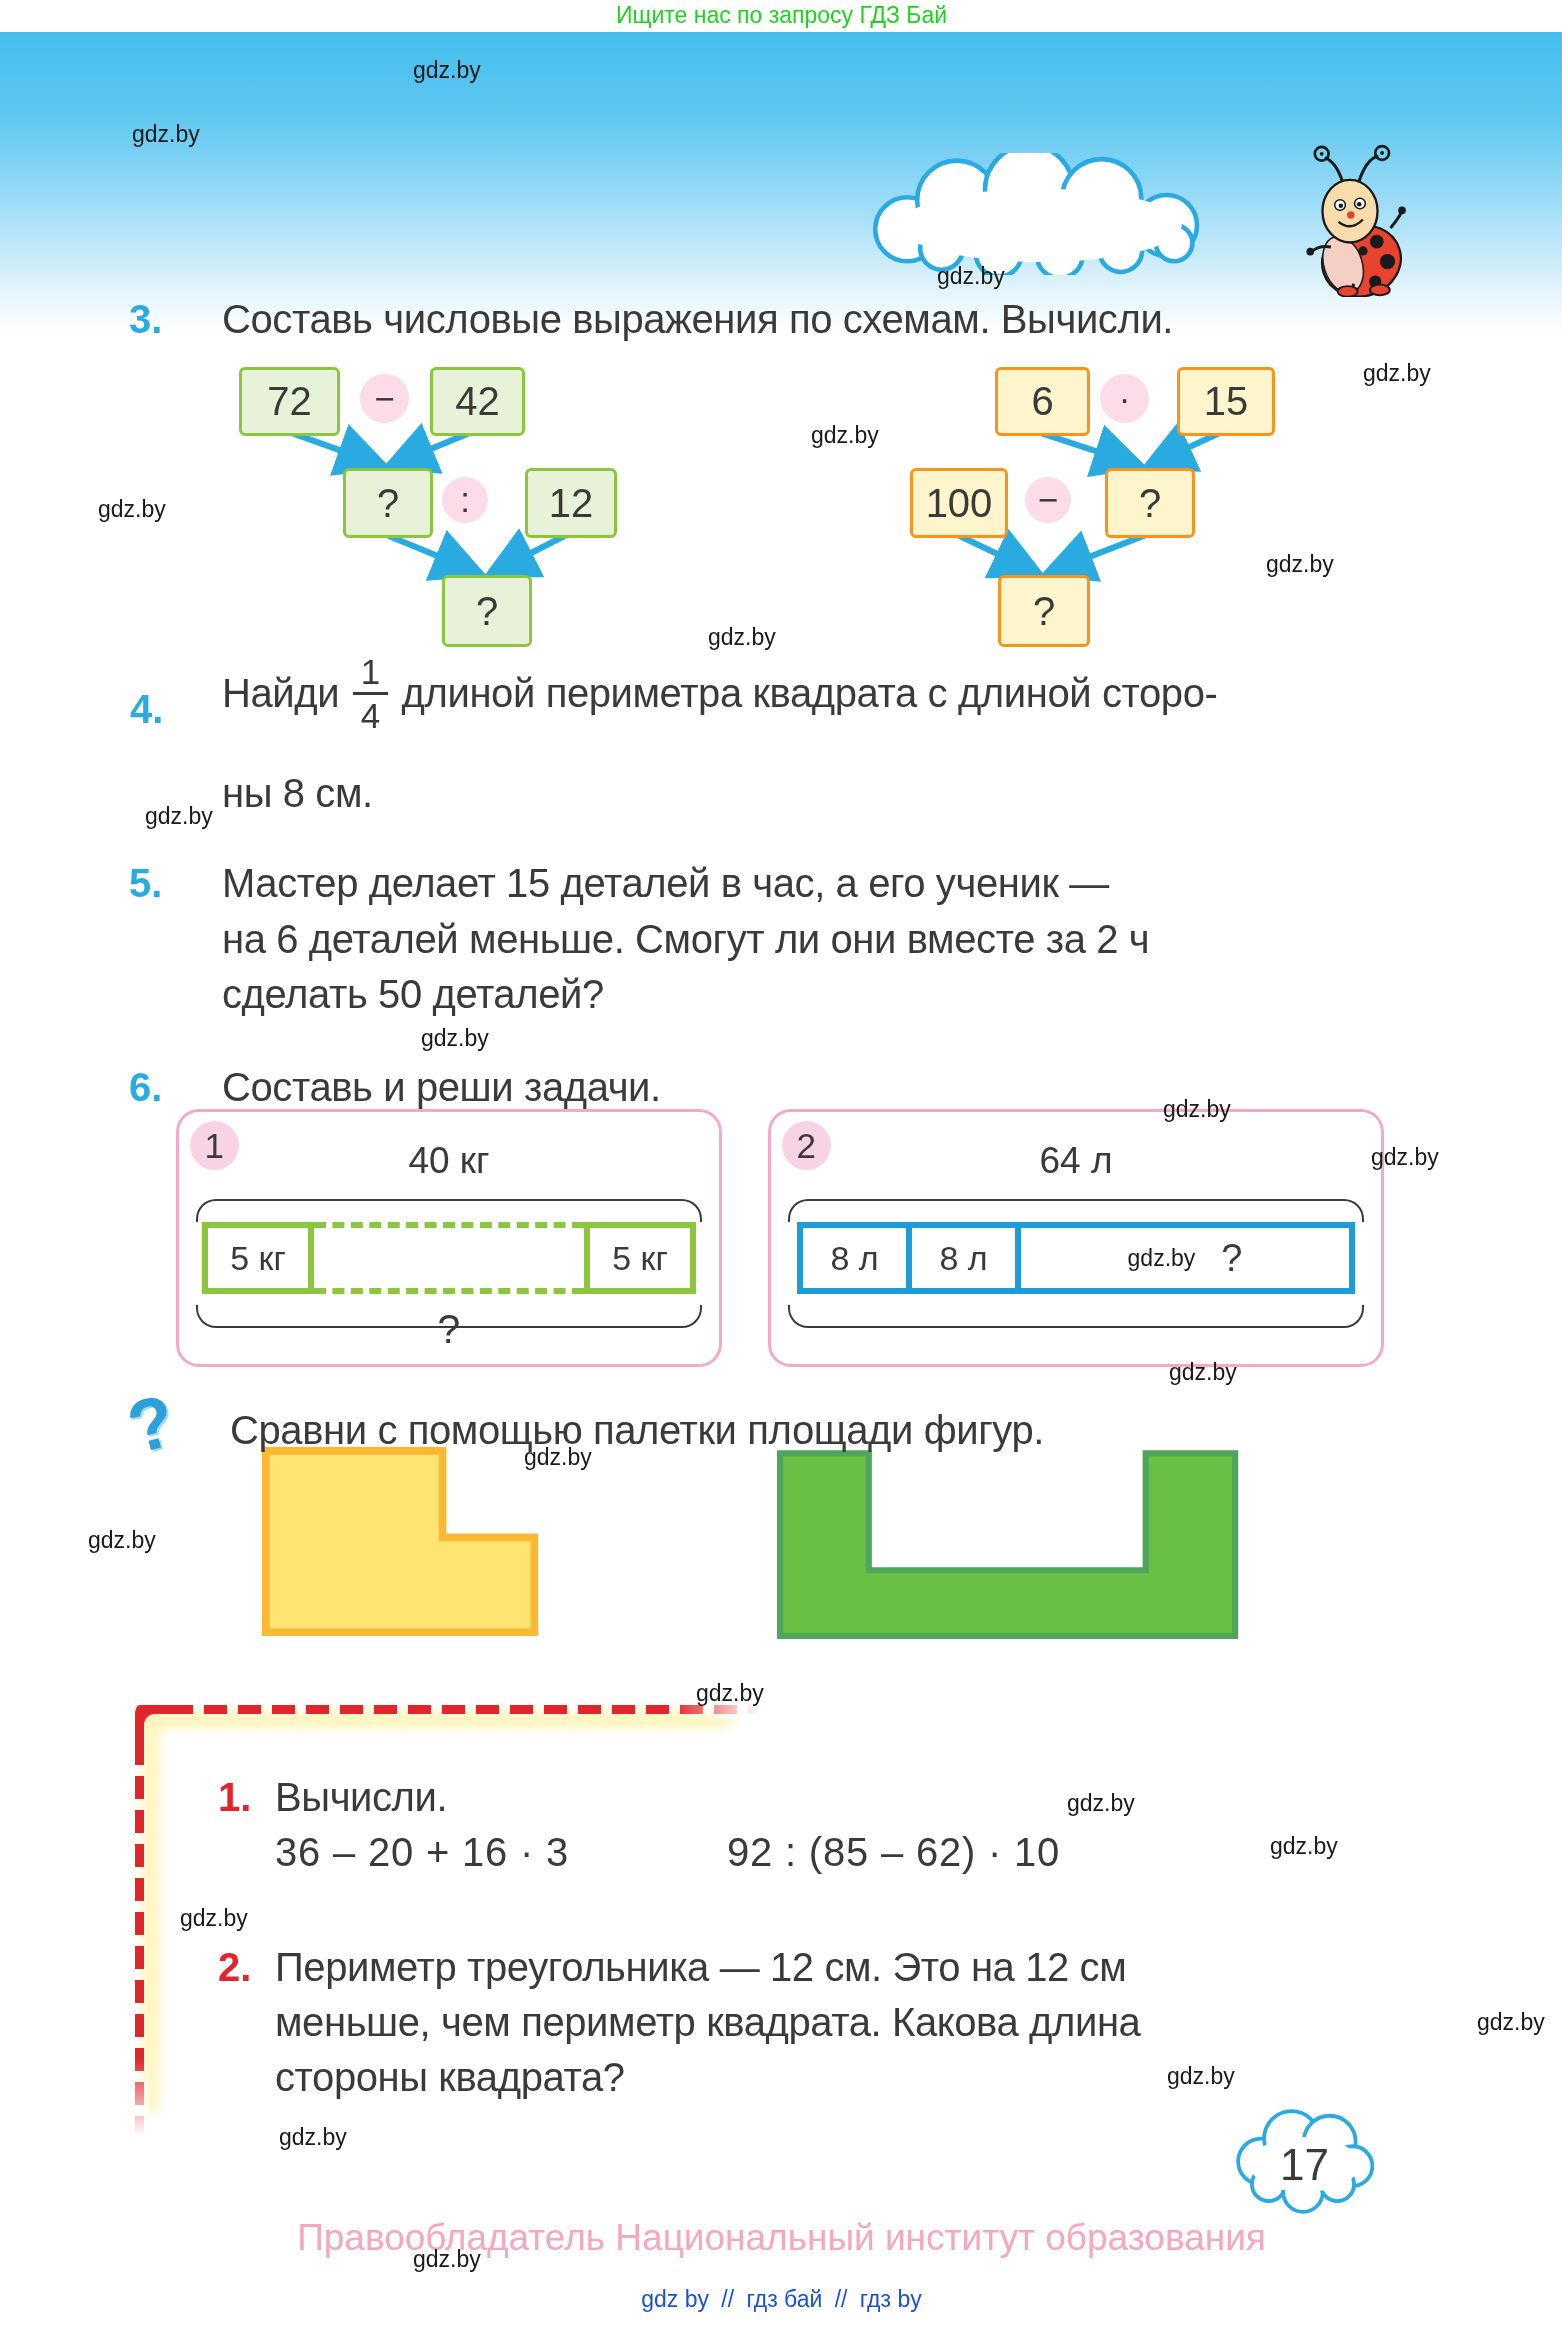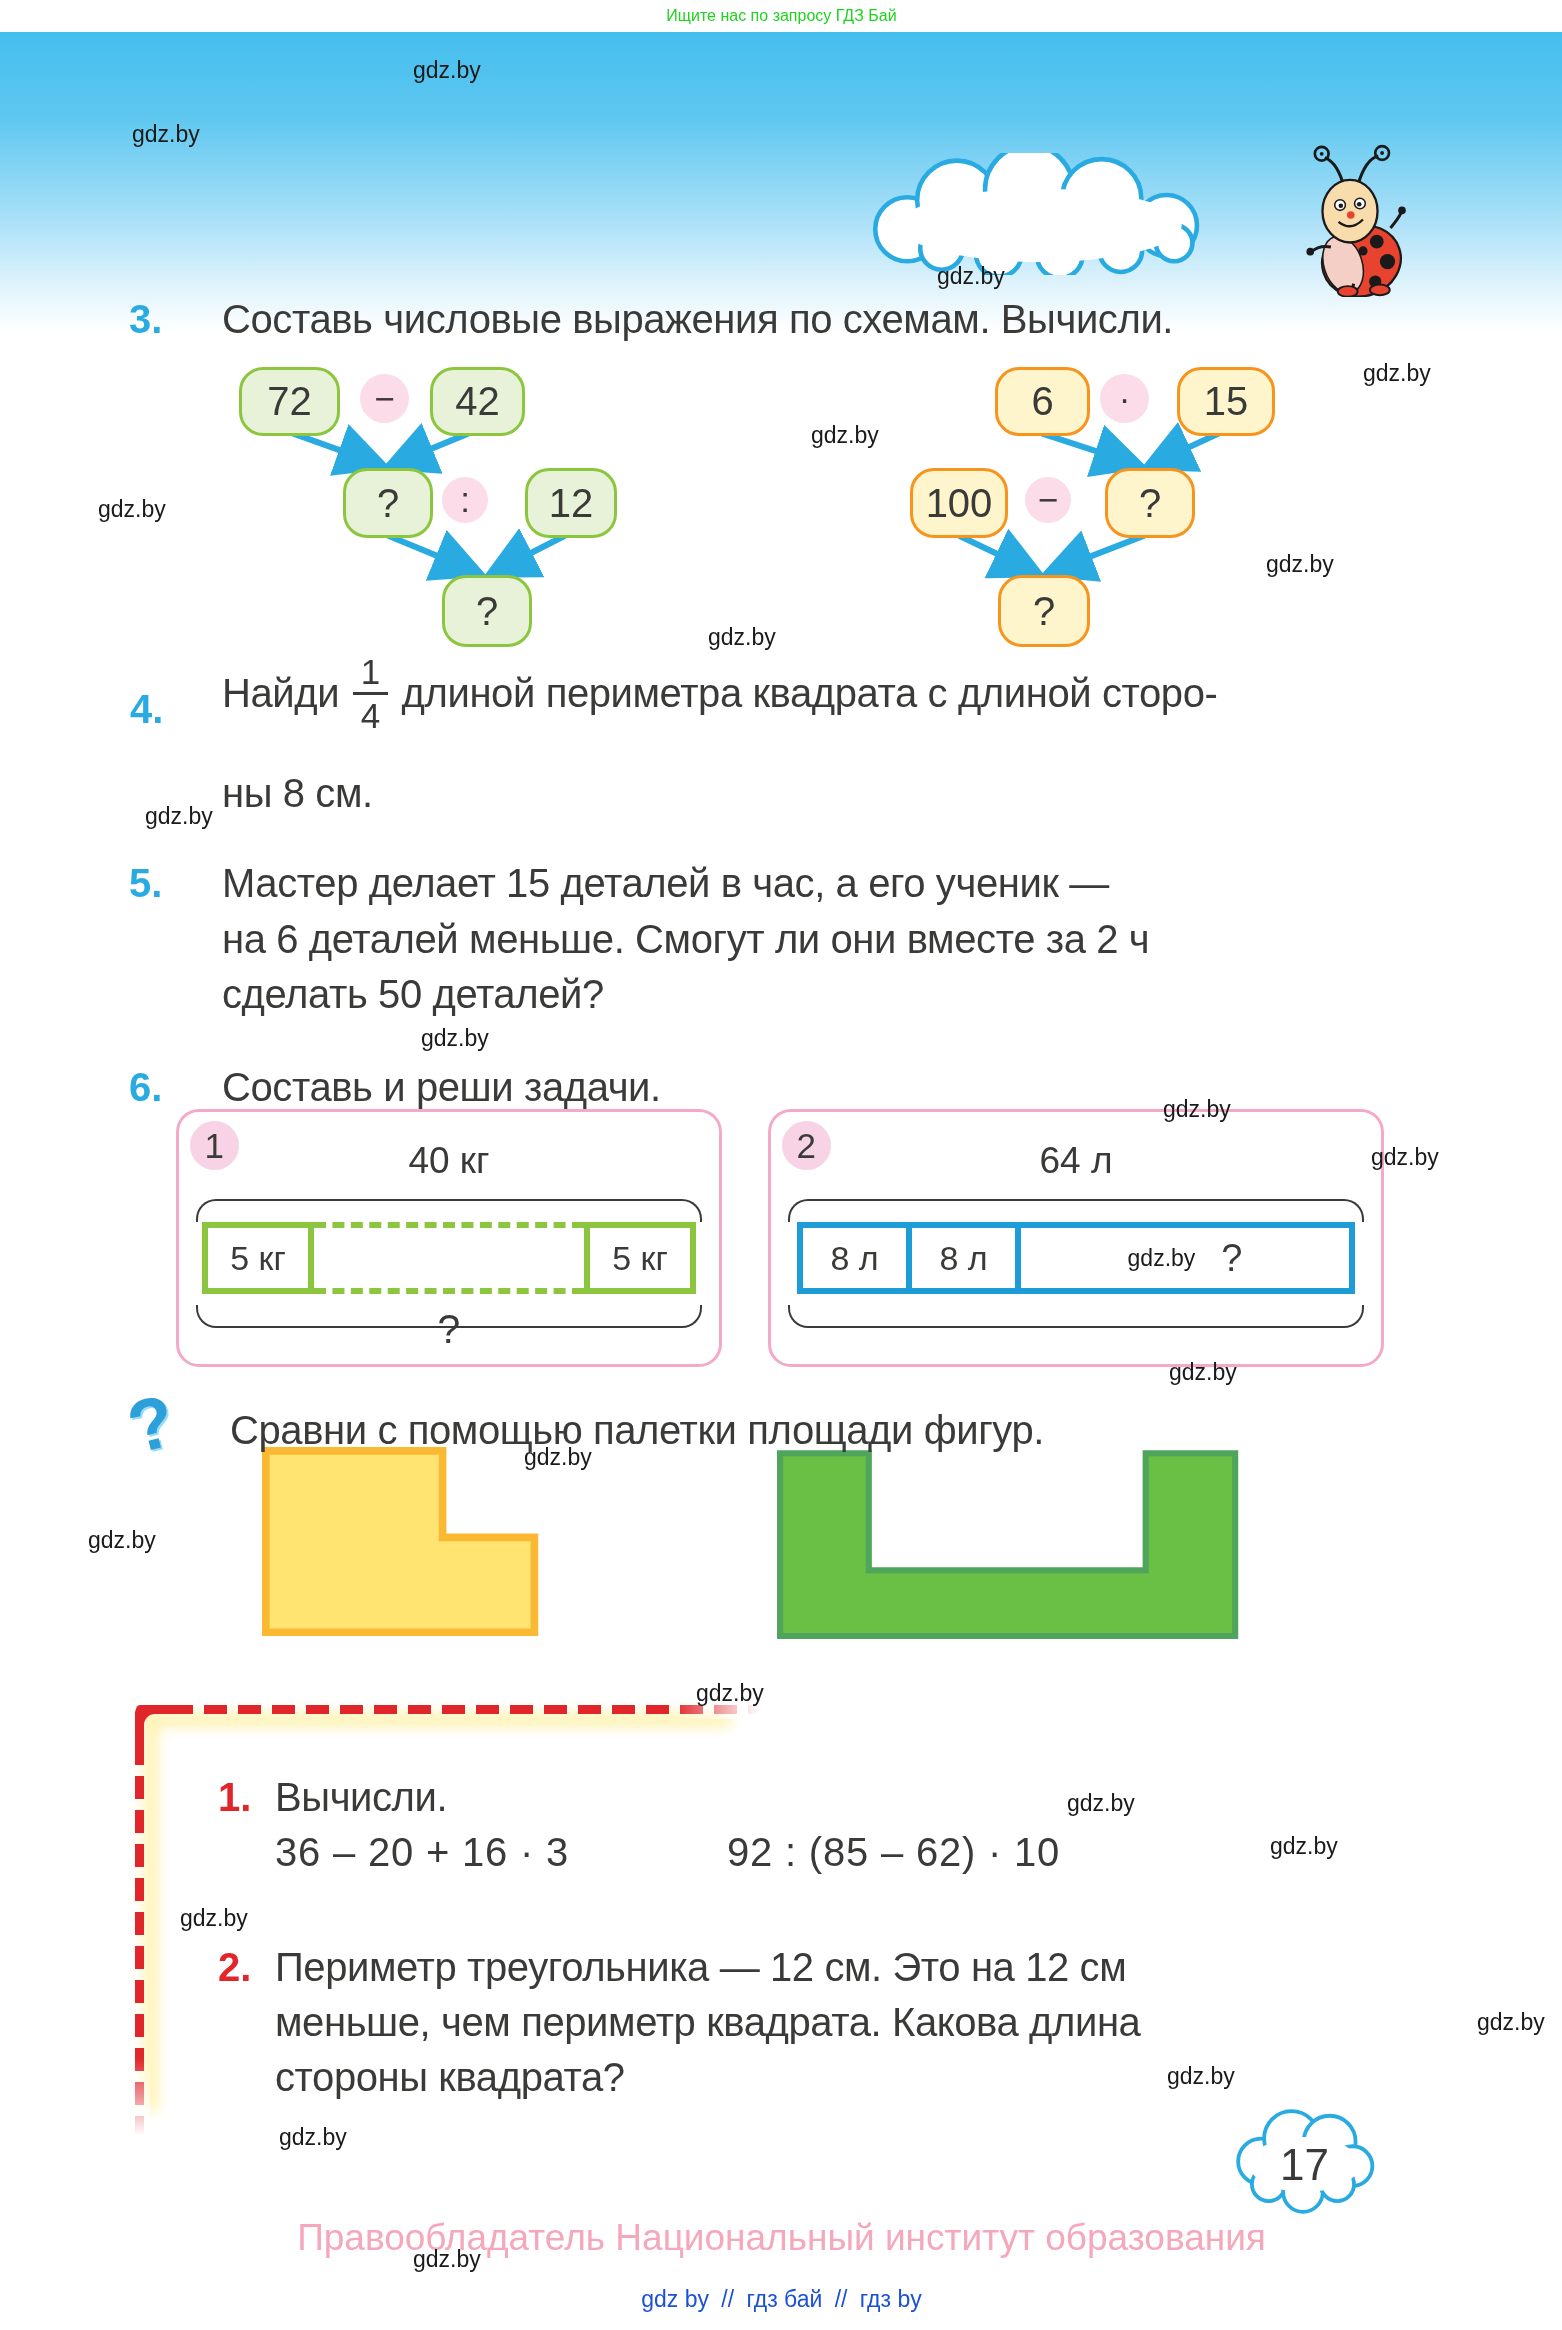--- a/index.html
+++ b/index.html
@@ -1,39 +1,39 @@
 <!DOCTYPE html>
 <html style="--c-accent_blue: #29abe2; --c-promo_green: #1ed31e; --c-text_dark: #3a3a39; --c-green_border: #8cc63e; --c-green_fill: #e7f2d8; --c-orange_border: #f7941e; --c-yellow_fill: #fef5cc; --c-pink_op: #fbdce8; --c-card_pink: #f5a9c8; --c-badge_pink: #f8d3e5; --c-bar_blue: #1e9cd7; --c-shape_yellow_fill: #ffe472; --c-shape_yellow_border: #fbb832; --c-shape_green_fill: #6abf45; --c-shape_green_border: #4fa55c; --c-red: #e0262b; --c-footer_pink: #f5a7bc; --c-link_blue: #1c51d6;font-size:12.2px"><head>
 <meta charset="utf-8">
 <style>
   html,body{margin:0;padding:0;background:#888;}
   .page{position:relative;width:1563px;height:2330px;background:#fff;overflow:hidden;
         font-family:"Liberation Sans",sans-serif;color:var(--c-text_dark,#3a3a39);}
   
   .topbar{position:absolute;left:0;top:0;width:100%;height:32px;background:#fff;text-align:center;z-index:5;}
-  .topbar span{font-size:16px;line-height:31px;color:var(--c-promo_green,#1ed31e);}
+  .topbar span{font-size:23px;line-height:31px;color:var(--c-promo_green,#1ed31e);}
   .sky{position:absolute;left:0;top:32px;width:100%;height:300px;
        background:linear-gradient(180deg,#45beee 0%,#5ec7f0 28%,#a9e0f8 62%,#e2f4fc 86%,#ffffff 100%);}
   .lesson-cloud{position:absolute;left:853px;top:153px;width:383px;height:122px;z-index:6;}
   .lesson-cloud .cloud-label{position:absolute;left:0;top:17px;width:100%;text-align:center;
        font-size:44px;font-weight:bold;color:var(--c-accent_blue,#29abe2);line-height:99px;}
   .ladybug{position:absolute;left:1285px;top:136px;width:130px;height:161px;z-index:6;}
   
   .wm{position:absolute;font-size:23px;color:#1a1a1a;z-index:9;white-space:nowrap;}
   
   .tnum{position:absolute;font-size:40px;font-weight:bold;color:var(--c-accent_blue,#29abe2);z-index:4;}
   .ttext{position:absolute;font-size:40px;letter-spacing:-0.4px;z-index:4;white-space:nowrap;}
   .frac{display:inline-flex;flex-direction:column;align-items:center;margin:0 13.8px;vertical-align:middle;}
   .frac .num{display:block;font-size:35px;line-height:40px;padding:0 7.7px;border-bottom:3.8px solid var(--c-text_dark,#3a3a39);}
   .frac .den{display:block;font-size:35px;line-height:41px;}
   .t4line1{position:absolute;left:222px;top:640px;height:107px;display:flex;align-items:center;z-index:4;}
   .t4line1 .seg{font-size:40px;letter-spacing:-0.4px;white-space:nowrap;}
   
   .sbox{position:absolute;display:flex;align-items:center;justify-content:center;
-        border-radius:24px;font-size:40px;z-index:3;}
+        border-radius:6px;font-size:40px;z-index:3;}
   .sbox.green{background:var(--c-green_fill,#e7f2d8);border:3.8px solid var(--c-green_border,#8cc63e);}
   .sbox.yellow{background:var(--c-yellow_fill,#fef5cc);border:3.8px solid var(--c-orange_border,#f7941e);}
   .op{position:absolute;border-radius:50%;background:var(--c-pink_op,#fbdce8);
       display:flex;align-items:center;justify-content:center;font-size:35px;z-index:3;}
   .arrows{position:absolute;left:0;top:337px;width:1563px;height:321px;z-index:2;pointer-events:none;}
   
   .card{position:absolute;border:3.8px solid var(--c-card_pink,#f5a9c8);border-radius:23px;background:#fff;z-index:3;}
   .badge{position:absolute;left:10.7px;top:9.2px;width:49px;height:49px;border-radius:50%;
          background:var(--c-badge_pink,#f8d3e5);display:flex;align-items:center;justify-content:center;
          font-size:35px;}

